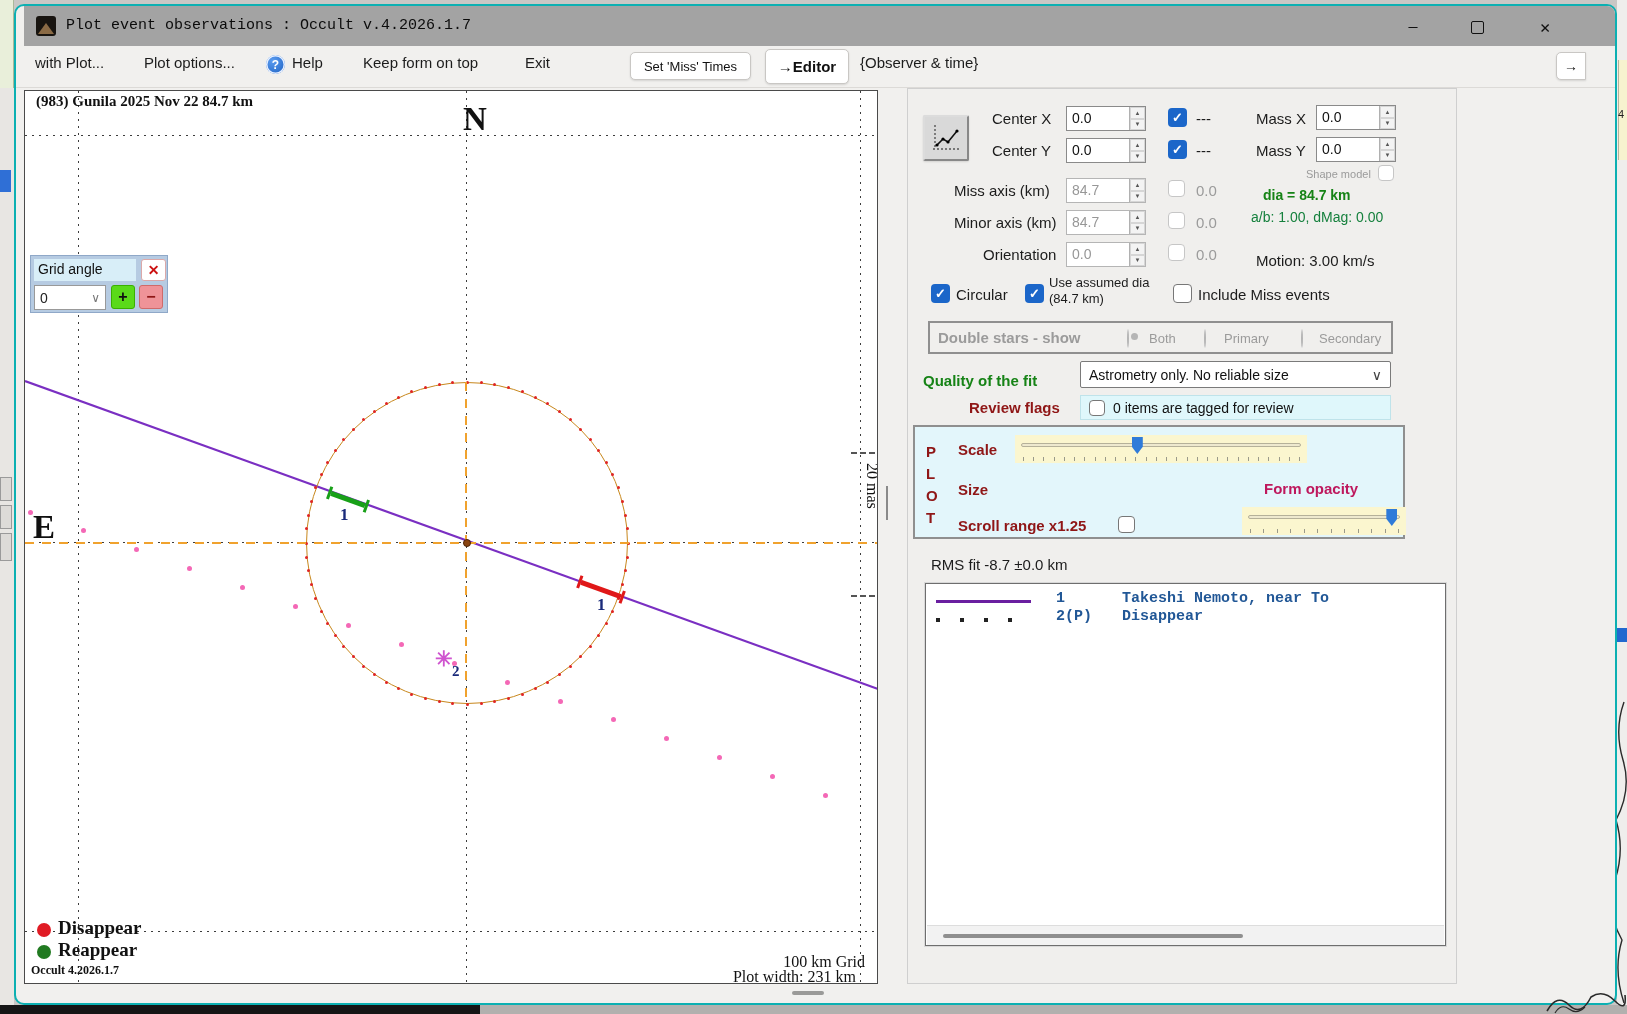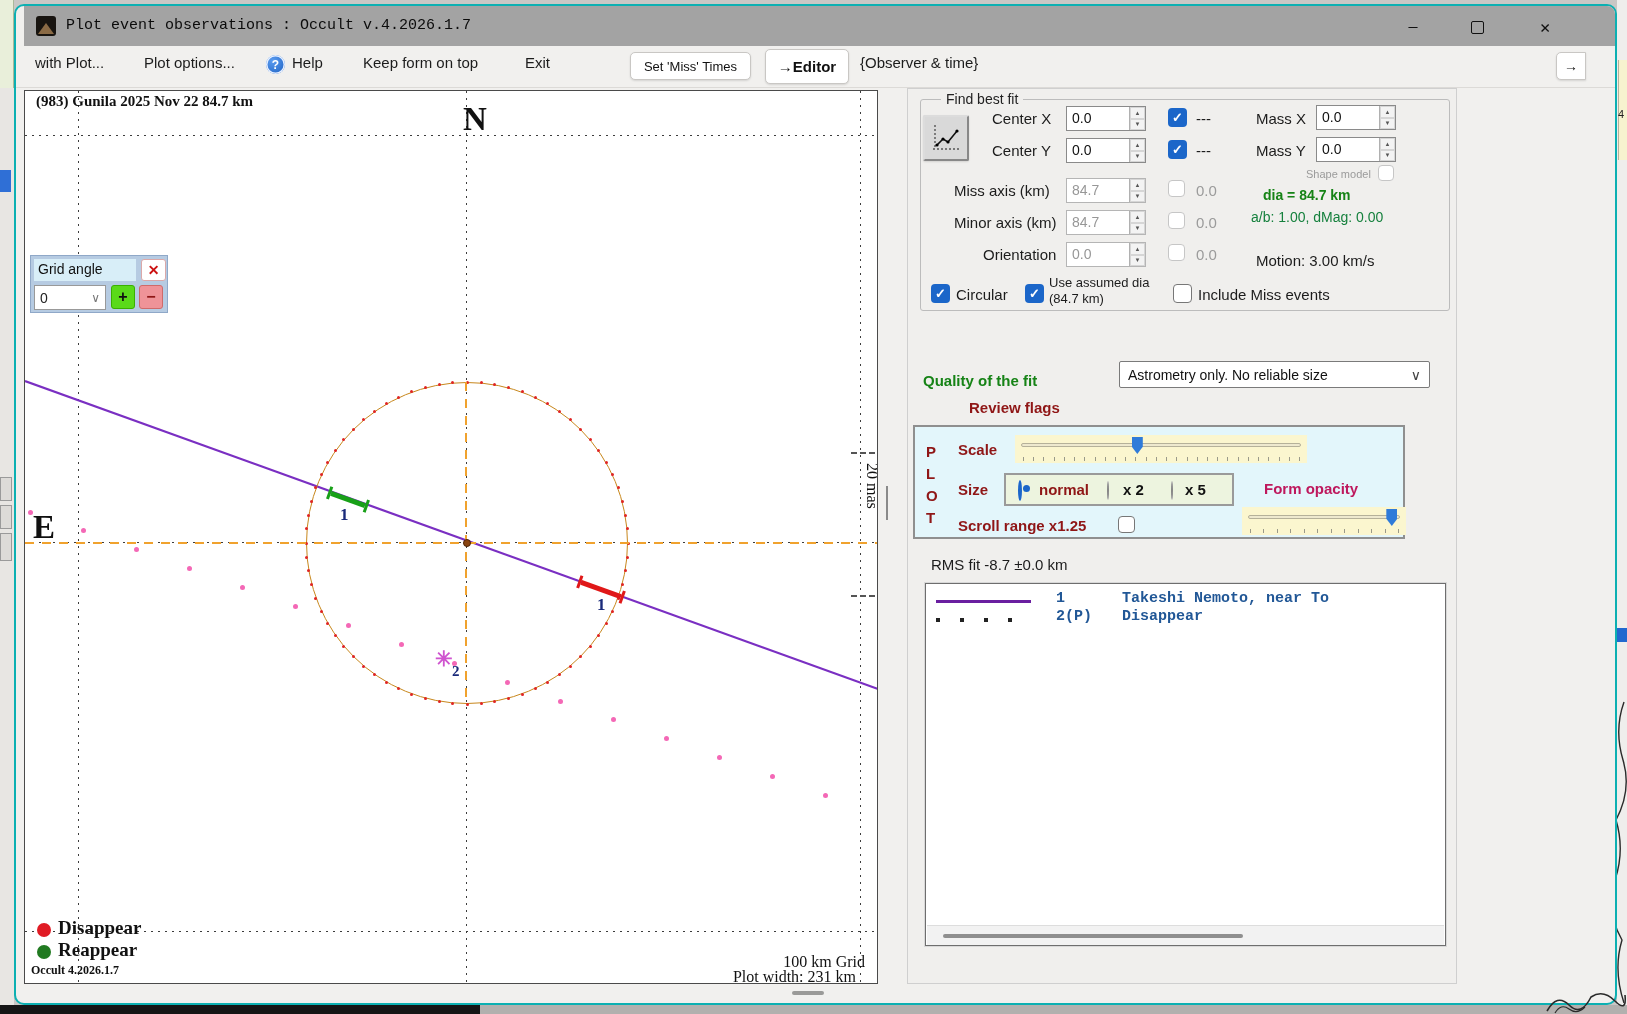--- a/index.html
+++ b/index.html
@@ -78,21 +78,21 @@
   .radio { width:16px; height:16px; border-radius:50%; background:#fff; border:1.5px solid #888; position:relative; }
   .radio.sel::after { content:""; position:absolute; left:3px; top:3px; width:7px; height:7px; border-radius:50%; background:#1b66c9; }
   .radio.blue { border-color:#1b66c9; border-width:2px; }
   .radio.gray { border-color:#b5b5b5; }
   .radio.gray.sel::after { background:#b5b5b5; }
   .graytxt { color:#9b9b9b; }
   .greenlbl { color:#168316; font-weight:bold; font-size:15px; }
   .maroon { color:#8f1616; font-weight:bold; font-size:15px; }
   .purplelbl { color:#be185d; font-weight:bold; font-size:15px; }
   #quality-select { background:#fff; border:1px solid #7a7a7a; border-radius:2px; font-size:14px;
-                    display:flex; align-items:center; justify-content:space-between; padding:0 8px;margin-left:39px; }
+                    display:flex; align-items:center; justify-content:space-between; padding:0 8px; }
   #review-field { background:#dff7fb; border:1px solid #bfe3ea; display:flex; align-items:center; gap:8px; padding:0 8px; font-size:14px; }
   #plot-controls { left:5px; top:336px; width:492px; height:114px; background:#e3f6fb; border:2px solid #8f8f8f; }
   .vletter { left:11px; width:14px; font-size:15px; font-weight:bold; color:#8f1616; }
   .slider { background:#fbf6cf; }
   .groove { position:absolute; left:6px; right:6px; top:8px; height:4px; background:#eee9cf; border:1px solid #b5b19a; border-radius:2px; }
   .thumb { position:absolute; top:2px; width:11px; height:17px; background:#2f7bd9;
            clip-path:polygon(0 0,100% 0,100% 58%,50% 100%,0 58%); }
   .ticks { position:absolute; left:8px; right:8px; bottom:2px; height:5px; }
   .ticks i { position:absolute; bottom:0; width:1px; height:4px; background:#9a9a8a; }
   #sizebox { background:#edf4df; border:2px solid #9a9a9a; }
@@ -316,23 +316,20 @@
     <div class="abs serifb" style="left:6px;top:872px;font-size:12px;">Occult 4.2026.1.7</div>
     <div class="abs serif" style="right:12px;top:862px;font-size:16px;">100 km Grid</div>
     <div class="abs serif" style="right:21px;top:877px;font-size:16px;">Plot width: 231 km</div>
   </div>
 
   <div class="abs" style="left:870px;top:480px;width:2px;height:34px;background:#8a8a8a;"></div>
   <div class="abs" style="left:776px;top:985px;width:32px;height:4px;background:#9a9a98;border-radius:2px;"></div>
 
   <div class="abs" id="panel">
 
-    <div class="abs group" style="left:12px;top:10px;width:530px;height:212px;">
-      <span class="glegend">Find best fit</span>
-    </div>
     <div class="abs wbtn" style="left:15px;top:26px;width:46px;height:46px;border:2px outset #dcdcdc;background:#d9d9d9;border-radius:2px;">
       <svg width="30" height="30" viewBox="0 0 30 30">
         <line x1="4" y1="2" x2="4" y2="26" stroke="#555" stroke-width="1.4" stroke-dasharray="2 2"></line>
         <line x1="2" y1="26" x2="28" y2="26" stroke="#555" stroke-width="1.4" stroke-dasharray="2 2"></line>
         <polyline points="6,22 12,16 17,19 26,8" fill="none" stroke="#111" stroke-width="1.6"></polyline>
         <circle cx="6" cy="22" r="1.6"></circle>
           <circle cx="12" cy="16" r="1.6"></circle>
           <circle cx="17" cy="19" r="1.6"></circle>
           <circle cx="26" cy="8" r="1.6"></circle>
       </svg>
@@ -415,27 +412,40 @@
     <div class="abs lbl graytxt" style="left:288px;top:157px;">0.0</div>
     <div class="abs lbl" style="left:348px;top:163px;">Motion: 3.00 km/s</div>
 
     <div class="abs cb on" style="left:23px;top:195px;">✓</div>
     <div class="abs lbl" style="left:48px;top:197px;">Circular</div>
     <div class="abs cb on" style="left:117px;top:195px;">✓</div>
     <div class="abs lbl" style="left:141px;top:186px;width:102px;white-space:normal;font-size:13px;line-height:1.25;">Use assumed dia (84.7 km)</div>
     <div class="abs cb off" style="left:265px;top:195px;"></div>
     <div class="abs lbl" style="left:290px;top:197px;">Include Miss events</div>
 
+    <div class="abs" style="left:20px;top:232px;width:465px;height:33px;border:2px solid #8f8f8f;background:#f0efed;">
+      <span class="abs graytxt" style="left:8px;top:6px;font-weight:bold;font-size:15px;">Double stars - show</span>
+      <span class="abs radio gray sel" style="left:197px;top:7px;"></span>
+      <span class="abs graytxt" style="left:219px;top:8px;font-size:13px;">Both</span>
+      <span class="abs radio gray" style="left:272px;top:7px;"></span>
+      <span class="abs graytxt" style="left:294px;top:8px;font-size:13px;">Primary</span>
+      <span class="abs radio gray" style="left:367px;top:7px;"></span>
+      <span class="abs graytxt" style="left:389px;top:8px;font-size:13px;">Secondary</span>
+    </div>
 
     <div class="abs greenlbl" style="left:15px;top:283px;">Quality of the fit</div>
     <div class="abs" id="quality-select" style="left:172px;top:272px;width:311px;height:27px;">
       <span>Astrometry only. No reliable size</span>
       <span style="color:#444;">∨</span>
     </div>
     <div class="abs maroon" style="left:61px;top:310px;">Review flags</div>
+    <div class="abs" id="review-field" style="left:172px;top:306px;width:311px;height:25px;">
+      <span class="cb off" style="width:16px;height:16px;"></span>
+      <span>0 items are tagged for review</span>
+    </div>
 
     <div class="abs" id="plot-controls">
       <span class="abs vletter" style="top:16px;">P</span>
       <span class="abs vletter" style="top:38px;">L</span>
       <span class="abs vletter" style="top:60px;">O</span>
       <span class="abs vletter" style="top:82px;">T</span>
 
       <span class="abs maroon" style="left:43px;top:14px;">Scale</span>
       <div class="abs slider" style="left:100px;top:8px;width:292px;height:28px;">
         <div class="groove"></div>
@@ -466,28 +476,20 @@
             <i style="left: 81.4815%;"></i>
             <i style="left: 85.1852%;"></i>
             <i style="left: 88.8889%;"></i>
             <i style="left: 92.5926%;"></i>
             <i style="left: 96.2963%;"></i>
             <i style="left: 100%;"></i>
           </div>
       </div>
 
       <span class="abs maroon" style="left:43px;top:54px;">Size</span>
-      <div class="abs" id="sizebox" style="left:89px;top:46px;width:230px;height:33px;">
-        <span class="abs radio blue sel" style="left:12px;top:7px;"></span>
-        <span class="abs maroon" style="left:33px;top:6px;">normal</span>
-        <span class="abs radio" style="left:97px;top:7px;"></span>
-        <span class="abs" style="left:117px;top:6px;font-weight:bold;font-size:15px;">x 2</span>
-        <span class="abs radio" style="left:159px;top:7px;"></span>
-        <span class="abs" style="left:179px;top:6px;font-weight:bold;font-size:15px;">x 5</span>
-      </div>
       <span class="abs purplelbl" style="left:349px;top:53px;">Form opacity</span>
 
       <span class="abs maroon" style="left:43px;top:90px;">Scroll range x1.25</span>
       <span class="abs cb off" style="left:203px;top:89px;width:17px;height:17px;"></span>
       <div class="abs slider" style="left:327px;top:80px;width:164px;height:28px;">
         <div class="groove"></div>
         <div class="thumb" style="left:88%;"></div>
         <div class="ticks">
             <i style="left: 0%;"></i>
             <i style="left: 9.09091%;"></i>

